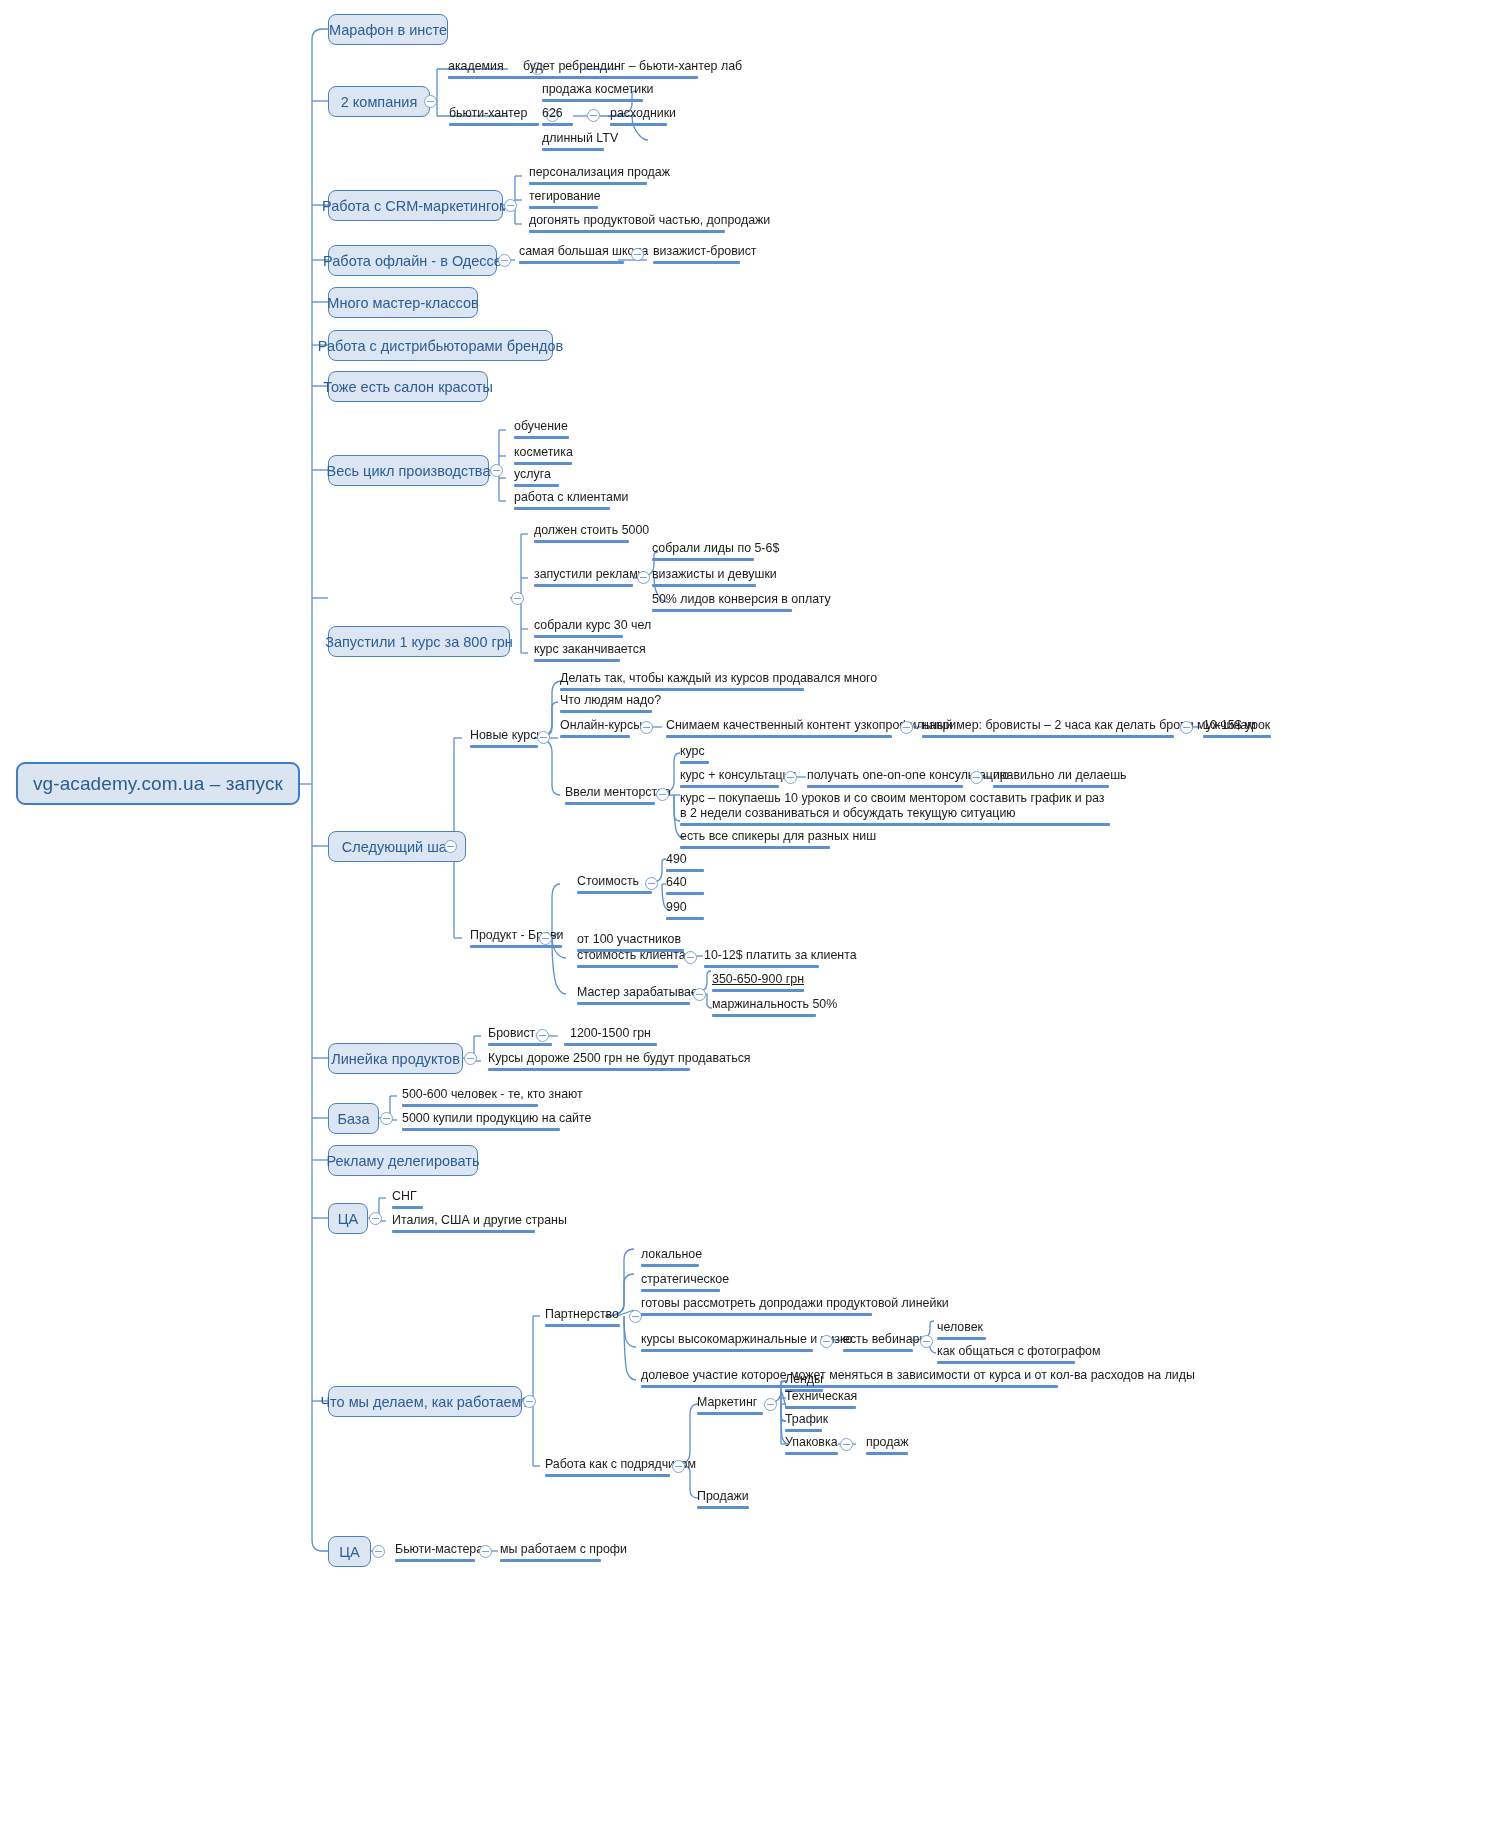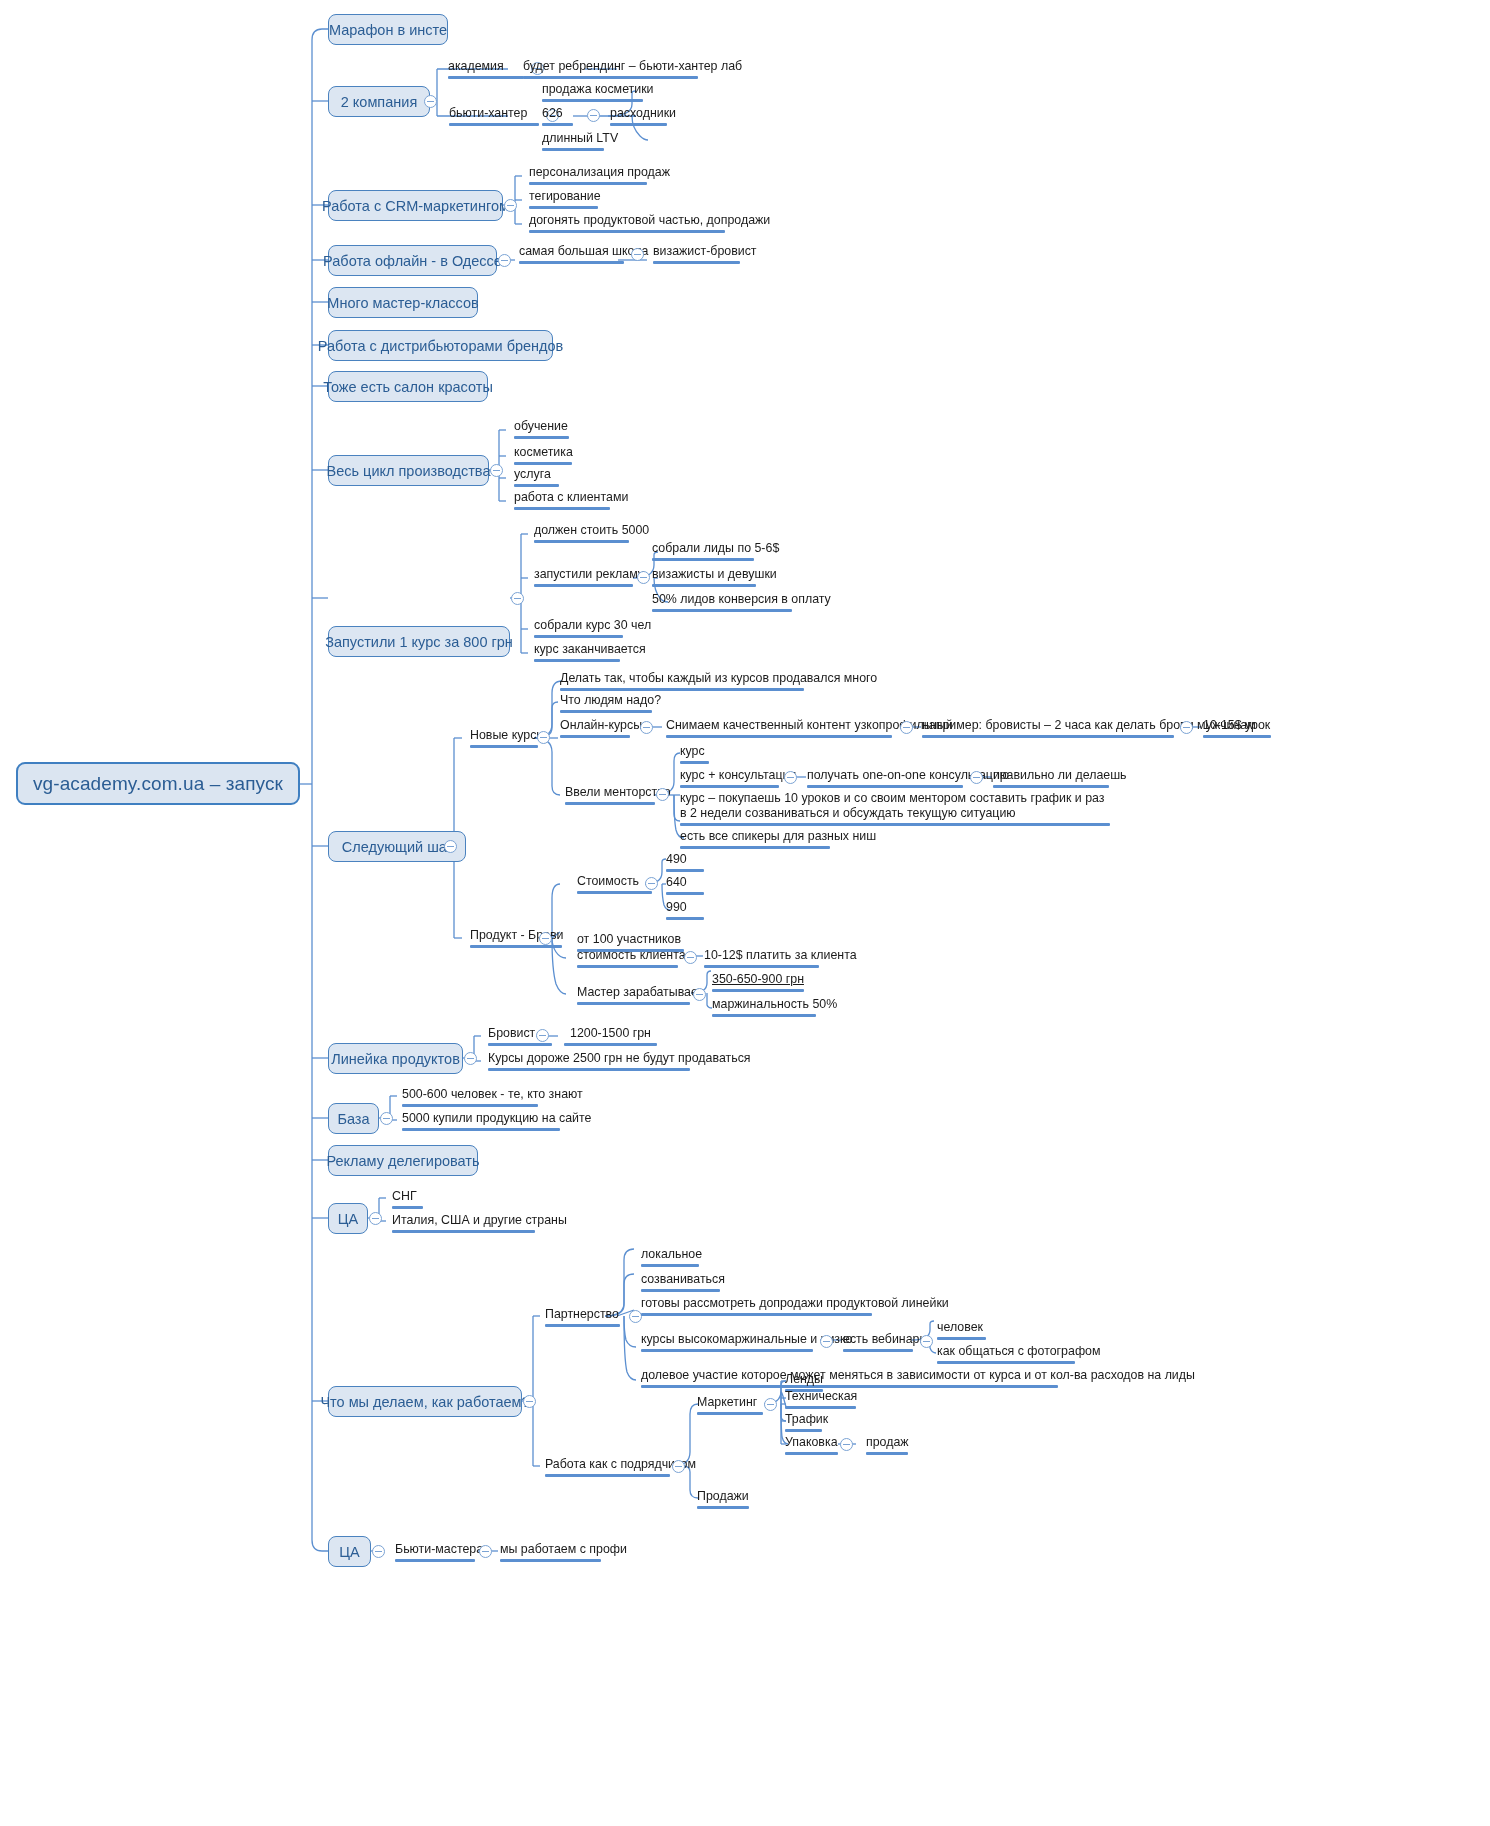--- a/index.html
+++ b/index.html
@@ -477,21 +477,21 @@
   <div class="toggle" style="left:523px;top:1395px;"></div>
 
   <div class="leaf" style="left:545px;top:1307px;width:75px;">
     <span>Партнерство</span><span class="ul" style="width:75px;"></span>
   </div>
   <div class="toggle" style="left:629px;top:1310px;"></div>
   <div class="leaf" style="left:641px;top:1247px;width:58px;">
     <span>локальное</span><span class="ul" style="width:58px;"></span>
   </div>
   <div class="leaf" style="left:641px;top:1272px;width:79px;">
-    <span>созваниваться</span><span class="ul" style="width:79px;"></span>
+    <span>стратегическое</span><span class="ul" style="width:79px;"></span>
   </div>
   <div class="leaf" style="left:641px;top:1296px;width:231px;">
     <span>готовы рассмотреть допродажи продуктовой линейки</span><span class="ul" style="width:231px;"></span>
   </div>
   <div class="leaf" style="left:641px;top:1332px;width:172px;">
     <span>курсы высокомаржинальные и низко</span><span class="ul" style="width:172px;"></span>
   </div>
   <div class="toggle" style="left:820px;top:1335px;"></div>
   <div class="leaf" style="left:843px;top:1332px;width:70px;">
     <span>есть вебинары</span><span class="ul" style="width:70px;"></span>

